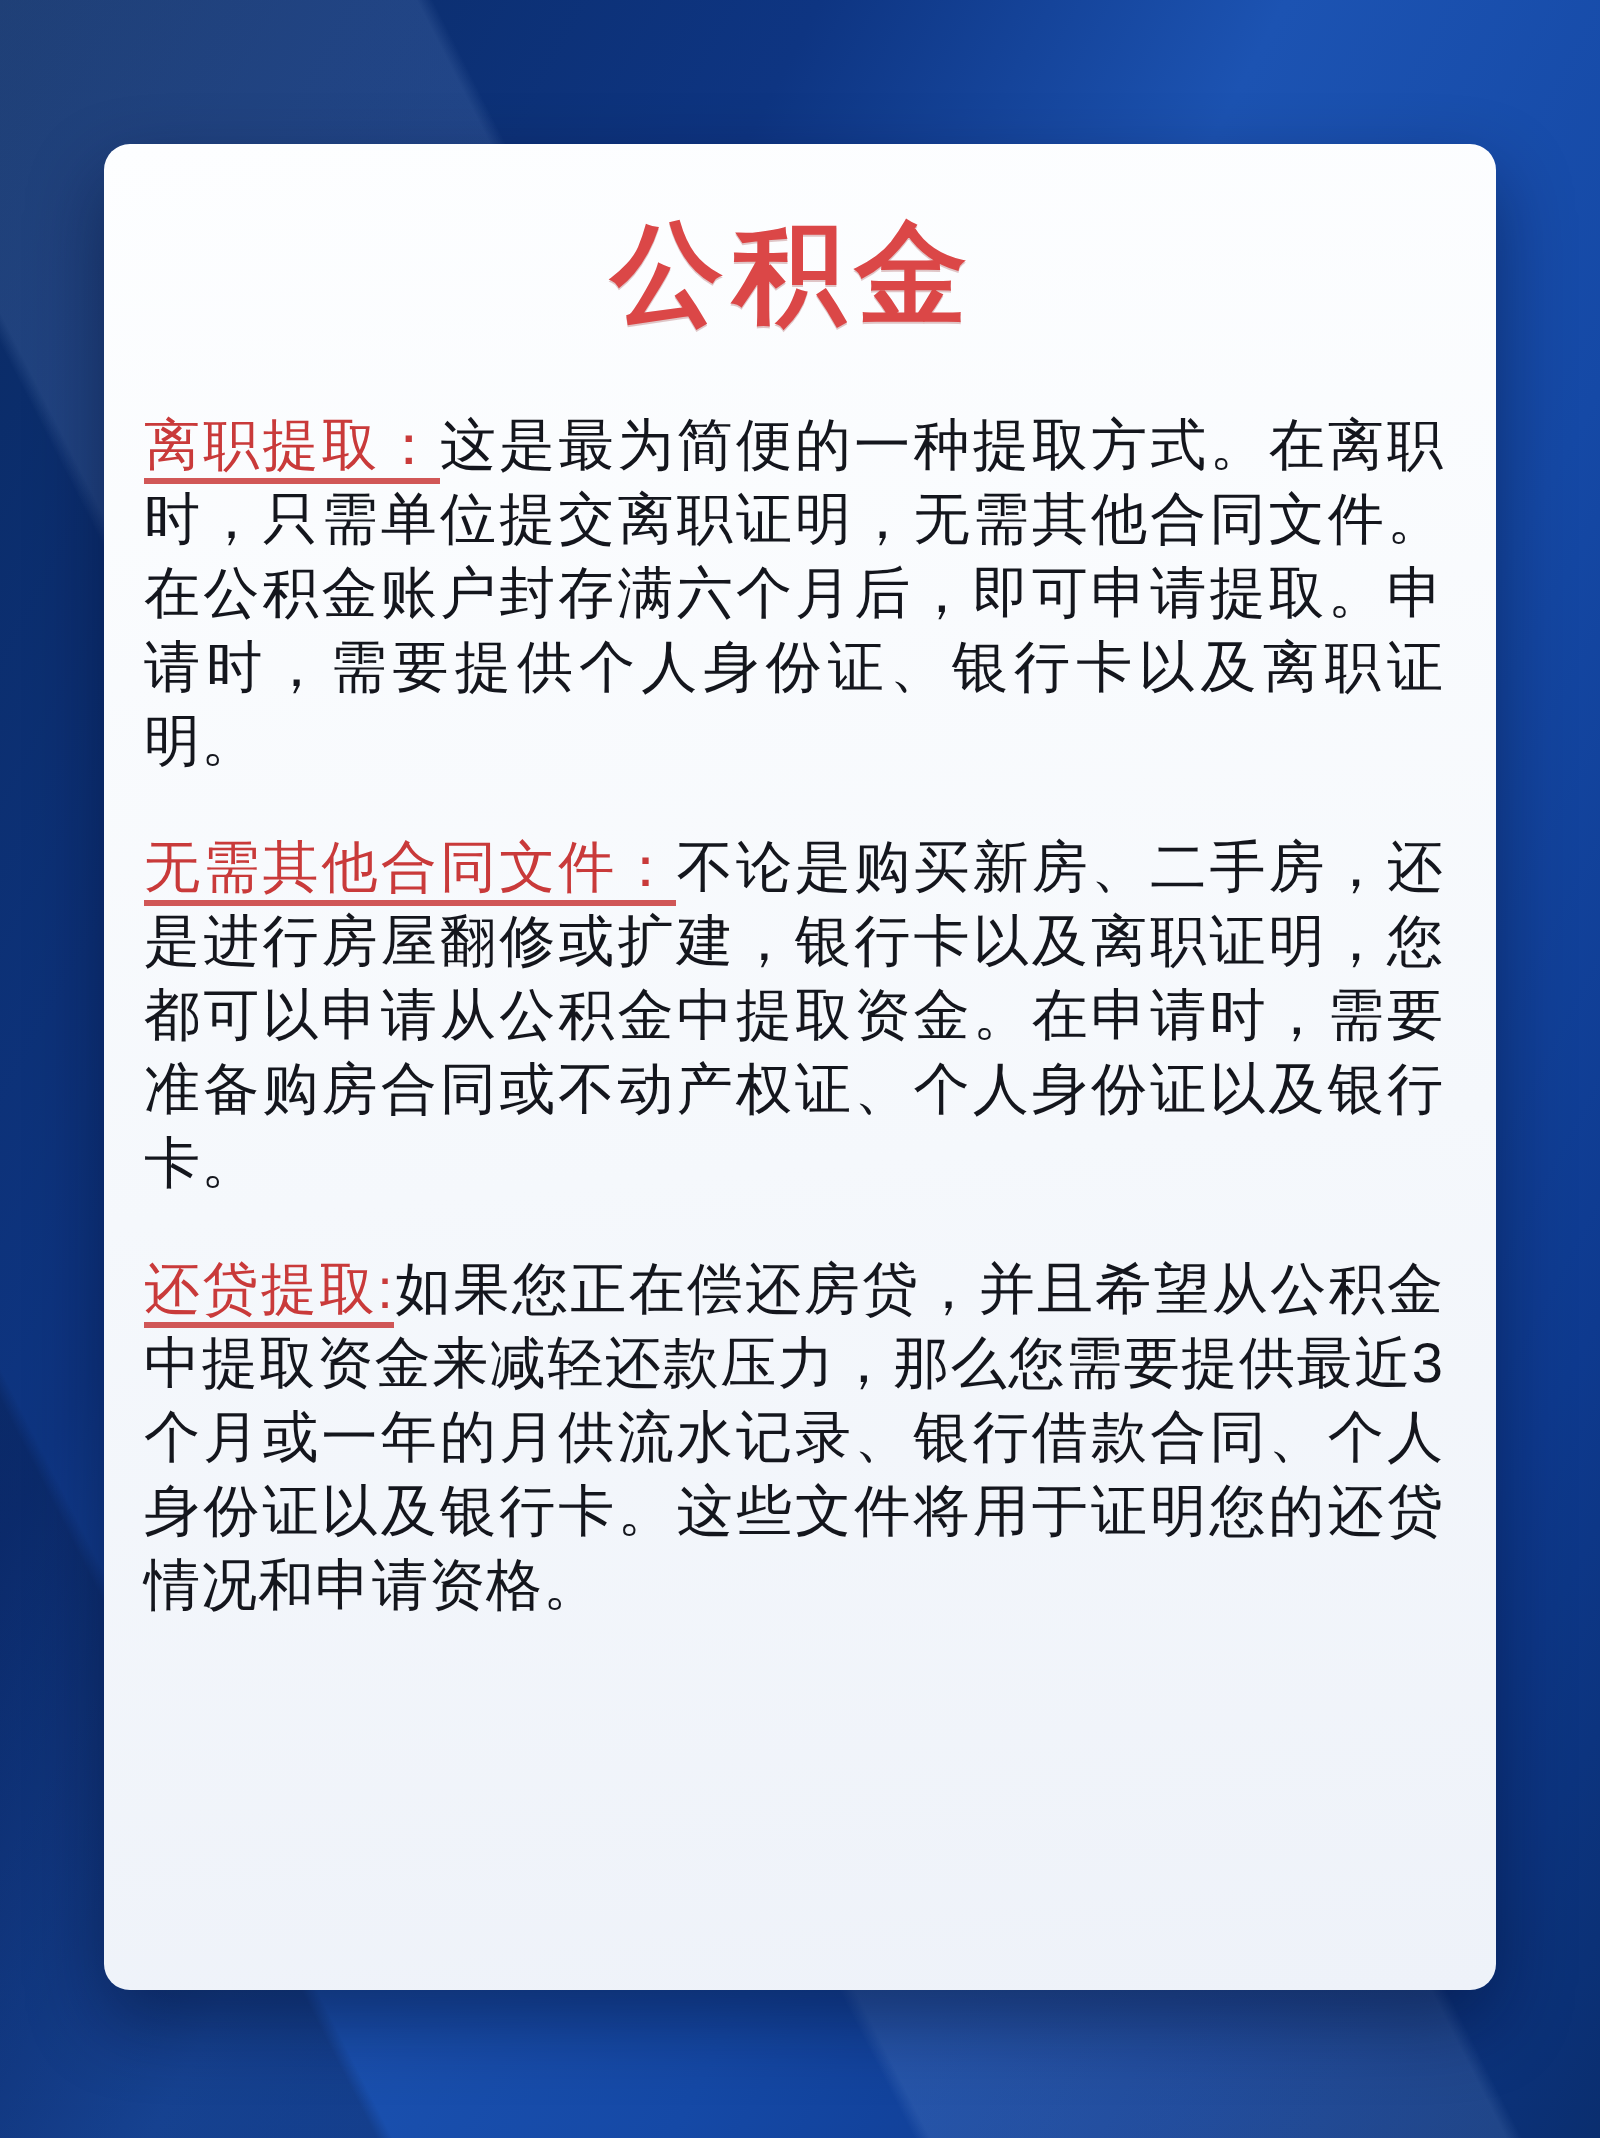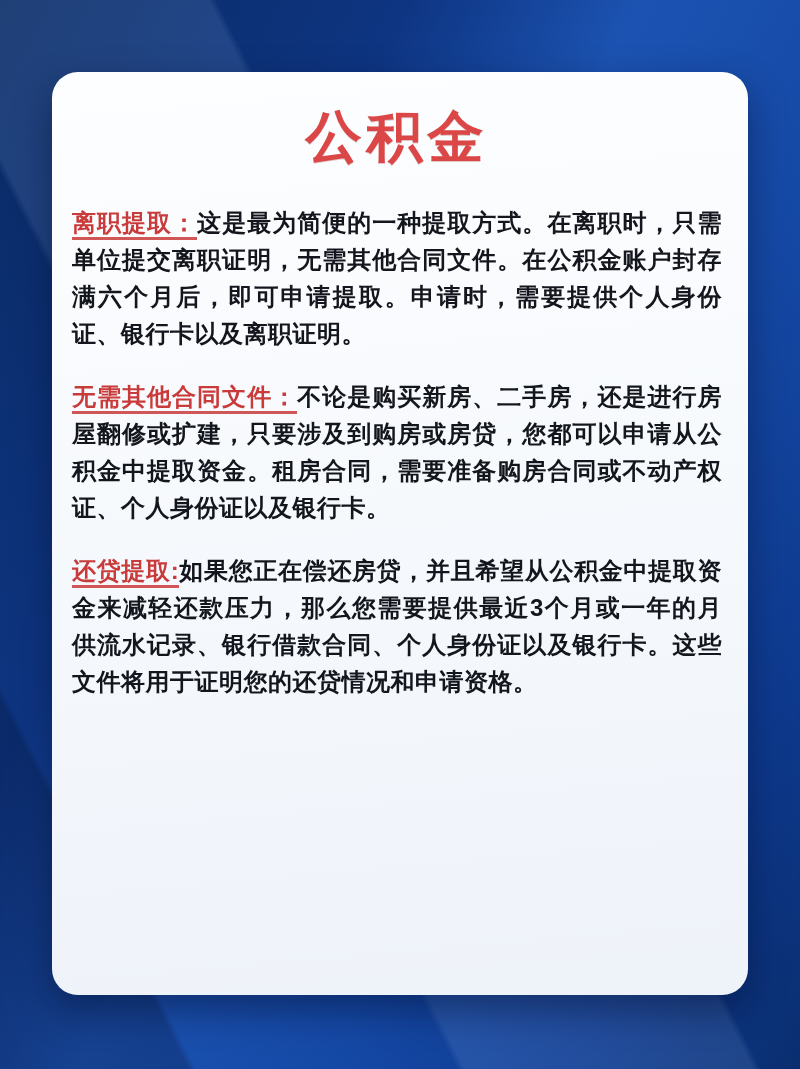--- a/index.html
+++ b/index.html
@@ -24,42 +24,42 @@
       linear-gradient(118deg, #0a2a62 0%, #0e3582 30%, #1c53b2 47%, #1549a6 66%, #0e3a8f 84%, #0a2e6f 100%);
   }
   .card {
     position: absolute;
     left: 52px;
     top: 72px;
     width: 696px;
     height: 923px;
     box-sizing: border-box;
     padding: 0 26px 0 20px;
-    border-radius: 26px;
+    border-radius: 13px;
     background: linear-gradient(175deg, #fdfeff 0%, #f5f8fc 55%, #eef2f9 100%);
     box-shadow: 0 16px 38px rgba(2, 8, 38, 0.45);
   }
   .title {
     margin: 24px 0 26px;
     text-align: center;
     font-size: 56px;
     line-height: 82px;
     font-weight: bold;
     letter-spacing: 5px;
     color: #db4747;
     text-shadow: 0 1px 0 rgba(140, 30, 30, 0.25);
   }
   .title .tline {
     display: block;
   }
   .section {
     margin: 0 0 26px;
-    font-size: 24px;
+    font-size: 28px;
     line-height: 37px;
-    font-weight: bold;
+    font-weight: normal;
     letter-spacing: 0.5px;
     color: #14161d;
     text-align: justify;
   }
   .section:last-child {
     margin-bottom: 10px;
   }
   .section .heading {
     color: #c93a3a;
     border-bottom: 3px solid rgba(201, 58, 58, 0.85);
@@ -74,18 +74,18 @@
 
   <div class="card">
 
     <h1 class="title">
       <span class="tline">公积金</span>
     </h1>
 
     <p class="section"><span class="heading">离职提取：</span><span>这是最为简便的一种提取方式。在离职时，只需单位提交离职证明，无需其他合同文件。在公积金账户封存满六个月后，即可申请提取。申请时，需要提供个人身份证、银行卡以及离职证明。</span></p>
 
 
-    <p class="section"><span class="heading">无需其他合同文件：</span><span>不论是购买新房、二手房，还是进行房屋翻修或扩建，只要涉及到购房或房贷，您都可以申请从公积金中提取资金。租房合同，需要准备购房合同或不动产权证、个人身份证以及银行卡。</span></p>
+    <p class="section"><span class="heading">无需其他合同文件：</span><span>不论是购买新房、二手房，还是进行房屋翻修或扩建，银行卡以及离职证明，您都可以申请从公积金中提取资金。在申请时，需要准备购房合同或不动产权证、个人身份证以及银行卡。</span></p>
 
     <p class="section"><span class="heading">还贷提取:</span><span>如果您正在偿还房贷，并且希望从公积金中提取资金来减轻还款压力，那么您需要提供最近3个月或一年的月供流水记录、银行借款合同、个人身份证以及银行卡。这些文件将用于证明您的还贷情况和申请资格。</span></p>
 
   </div>
 </div>
 
 </body></html>

